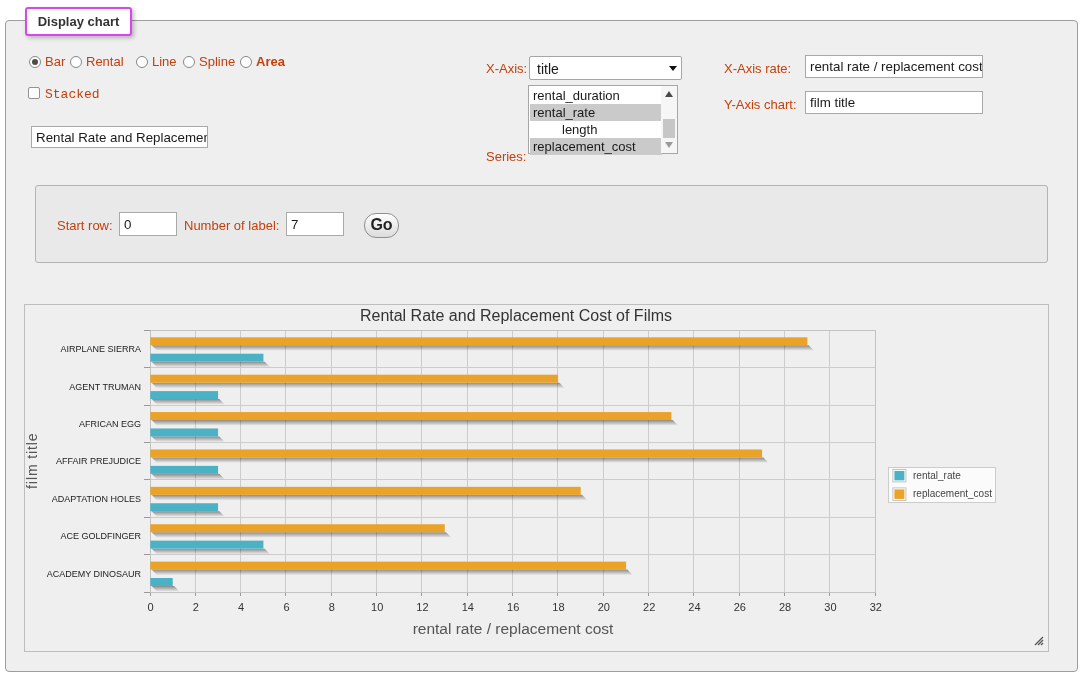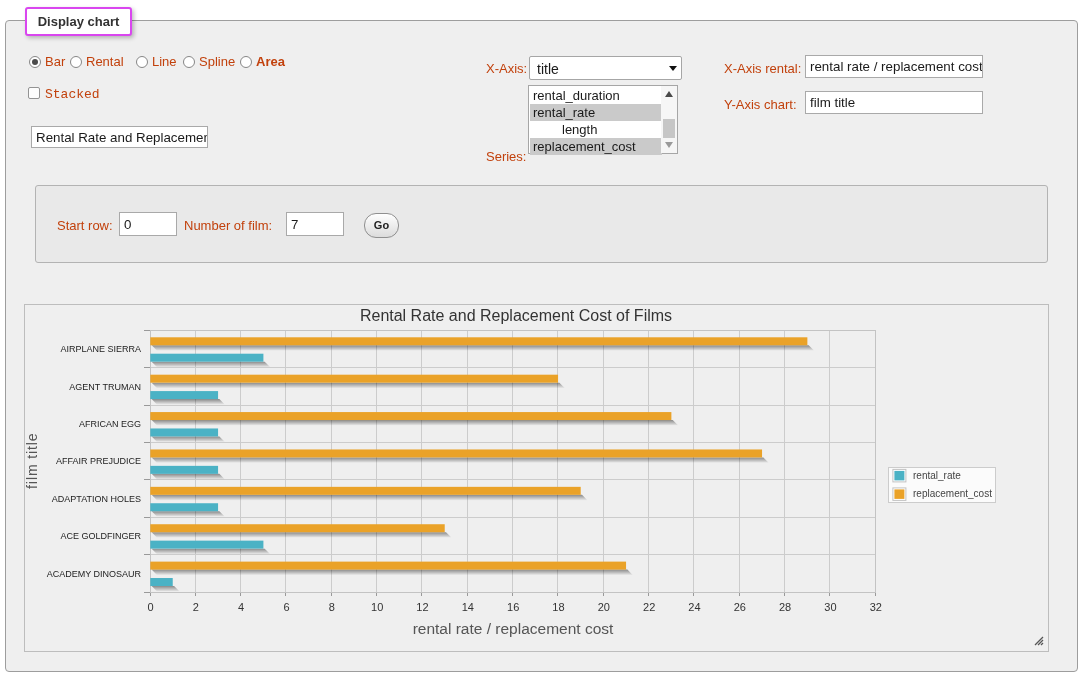--- a/index.html
+++ b/index.html
@@ -38,21 +38,21 @@
   #ms .sel{background:#cacaca;}
   #ms .sb{position:absolute;right:0px;top:0px;width:16px;height:67px;background:#f6f6f6;}
   #ms .sbthumb{position:absolute;right:2px;top:33px;width:12px;height:19px;background:#c6c6c6;}
   .tri-up{width:0;height:0;border-left:4.5px solid transparent;border-right:4.5px solid transparent;border-bottom:6px solid #4a4a4a;}
   .tri-dn{width:0;height:0;border-left:4.5px solid transparent;border-right:4.5px solid transparent;border-top:6px solid #9a9a9a;}
   
   #panel{left:35px;top:185px;width:1013px;height:78px;background:#e9e9e9;
       border:1px solid #b3b3b3;border-radius:3px;box-sizing:border-box;}
   #gobtn{left:364px;top:213px;width:33px;height:23px;border:1px solid #8f8f8f;
       border-radius:12px;background:linear-gradient(#fefefe,#dcdcdc);
-      text-align:center;line-height:22px;font-weight:bold;color:#222;font-size:11px;}
+      text-align:center;line-height:22px;font-weight:bold;color:#222;font-size:16px;}
   
   #chart{left:24px;top:304px;width:1025px;height:348px;background:#efefef;
       border:1px solid #bdbdbd;box-sizing:border-box;}
 </style>
 </head>
 <body>
 <div id="fs" class="abs"></div>
 <div id="legendbox" class="abs">Display chart</div>
 
 <div class="abs radio on" style="left:29px;top:56px;"></div>
@@ -82,29 +82,29 @@
   <div class="opt" style="top:1px;">rental_duration</div>
   <div class="opt sel" style="top:18px;">rental_rate</div>
   <div class="opt" style="top:35px;padding-left:32px;">length</div>
   <div class="opt sel" style="top:52px;">replacement_cost</div>
   <div class="sb"></div>
   <div class="abs tri-up" style="left:136px;top:5px;"></div>
   <div class="sbthumb"></div>
   <div class="abs tri-dn" style="left:136px;top:56px;"></div>
 </div>
 
-<div class="abs txt" style="left:724px;top:61px;">X-Axis rental:</div>
+<div class="abs txt" style="left:724px;top:61px;">X-Axis rate:</div>
 <input class="ti" style="left: 805px; top: 55px; width: 178px; height: 23px;" value="rental rate / replacement cost of films">
 <div class="abs txt" style="left:724px;top:97px;">Y-Axis chart:</div>
 <input class="ti" style="left: 805px; top: 91px; width: 178px; height: 23px;" value="film title">
 
 <div id="panel" class="abs"></div>
 <div class="abs txt" style="left:57px;top:218px;">Start row:</div>
 <input class="ti" style="left: 119px; top: 212px; width: 58px; height: 24px;" value="0">
-<div class="abs txt" style="left:184px;top:218px;">Number of film:</div>
+<div class="abs txt" style="left:184px;top:218px;">Number of label:</div>
 <input class="ti" style="left: 286px; top: 212px; width: 58px; height: 24px;" value="7">
 <div id="gobtn" class="abs">Go</div>
 
 <div id="chart" class="abs"></div>
 <svg class="abs" style="left:24px;top:304px;" width="1025" height="348" xmlns="http://www.w3.org/2000/svg">
 <defs>
   <linearGradient id="shad" x1="0" y1="0" x2="0" y2="1">
     <stop offset="0" stop-color="#000" stop-opacity="0.42"></stop>
     <stop offset="1" stop-color="#000" stop-opacity="0.03"></stop>
   </linearGradient>

